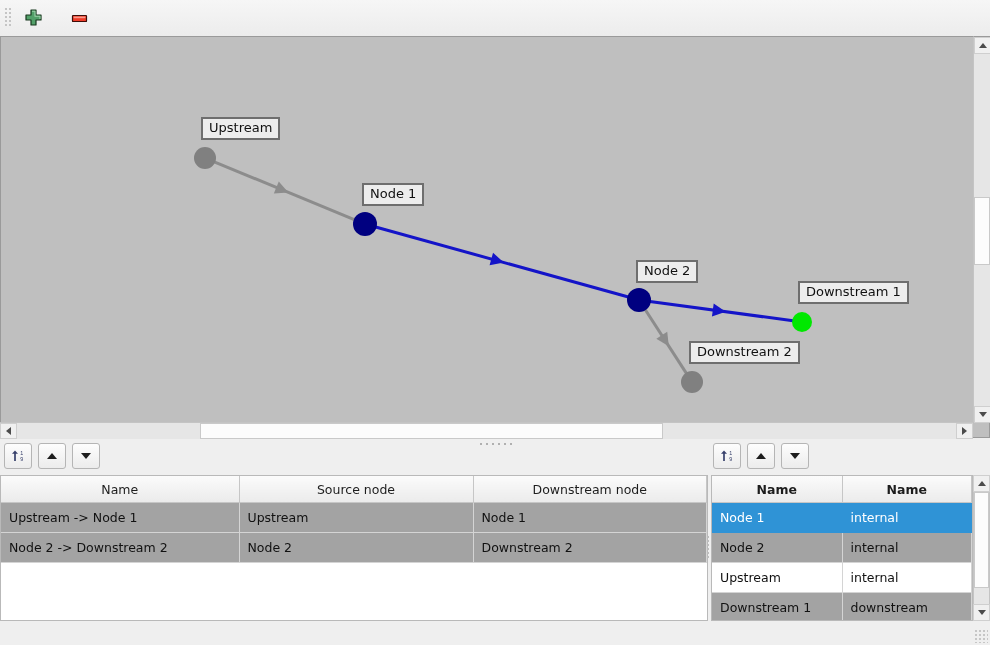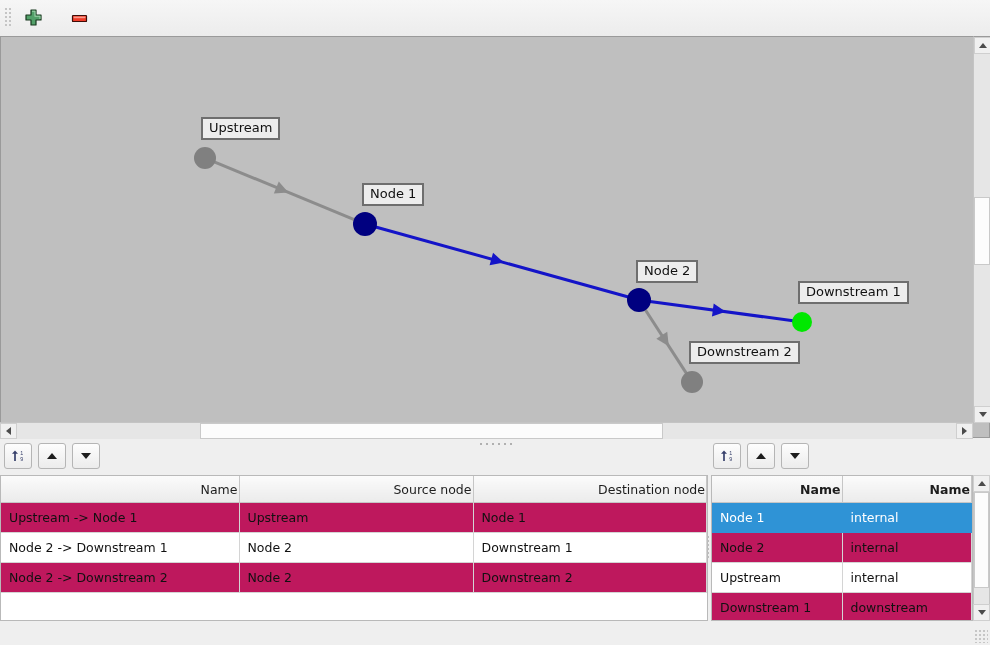--- a/index.html
+++ b/index.html
@@ -81,30 +81,30 @@
   .pane-btn{
     width:26px;height:24px;background:linear-gradient(#fdfdfd,#ececec);
     border:1px solid #b5b5b5;border-radius:3px;cursor:pointer;
     display:flex;align-items:center;justify-content:center;
   }
   table{border-collapse:collapse;table-layout:fixed;width:100%;}
   th{
     background:linear-gradient(#fbfbfb,#ebebeb);
     border:1px solid #c6c6c6;border-top:none;border-left:none;
     height:24px;font-weight:normal;font-size:12.5px;color:#1d1d1d;
-    text-align:right;
+    text-align:center;
   }
   th.bold{font-weight:bold;}
   td{
     border:1px solid #d4d4d4;border-top:none;border-left:none;
     height:29px;padding:0 8px;font-size:12.5px;color:#111;
     white-space:nowrap;overflow:hidden;text-overflow:ellipsis;
   }
   tr.odd td{background:#ffffff;}
-  tr.even td{background:#be185d;}
+  tr.even td{background:#a3a3a3;}
   tr.selected td{background:#2f93d6;color:#ffffff;border-color:#2f93d6;}
   #edge-pane{
     position:absolute;left:0;top:475px;width:708px;height:146px;
     background:#fff;border:1px solid #b9b9b9;box-sizing:border-box;overflow:hidden;
   }
   #node-pane{
     position:absolute;left:711px;top:475px;width:262px;height:146px;
     background:#fff;border:1px solid #b9b9b9;box-sizing:border-box;overflow:hidden;
   }
   #node-vscroll{
@@ -240,33 +240,28 @@
   <table>
     <colgroup>
         <col style="width:238px">
         <col style="width:234px">
         <col>
       </colgroup>
     <thead>
         <tr id="edge-head">
           <th>Name</th>
           <th>Source node</th>
-          <th>Destination node</th>
+          <th>Downstream node</th>
         </tr>
       </thead>
     <tbody id="edge-body">
         <tr class="even">
           <td>Upstream -&gt; Node 1</td>
           <td>Upstream</td>
           <td>Node 1</td>
-        </tr>
-        <tr class="odd">
-          <td>Node 2 -&gt; Downstream 1</td>
-          <td>Node 2</td>
-          <td>Downstream 1</td>
         </tr>
         <tr class="even">
           <td>Node 2 -&gt; Downstream 2</td>
           <td>Node 2</td>
           <td>Downstream 2</td>
         </tr>
       </tbody>
   </table>
 </div>
 

